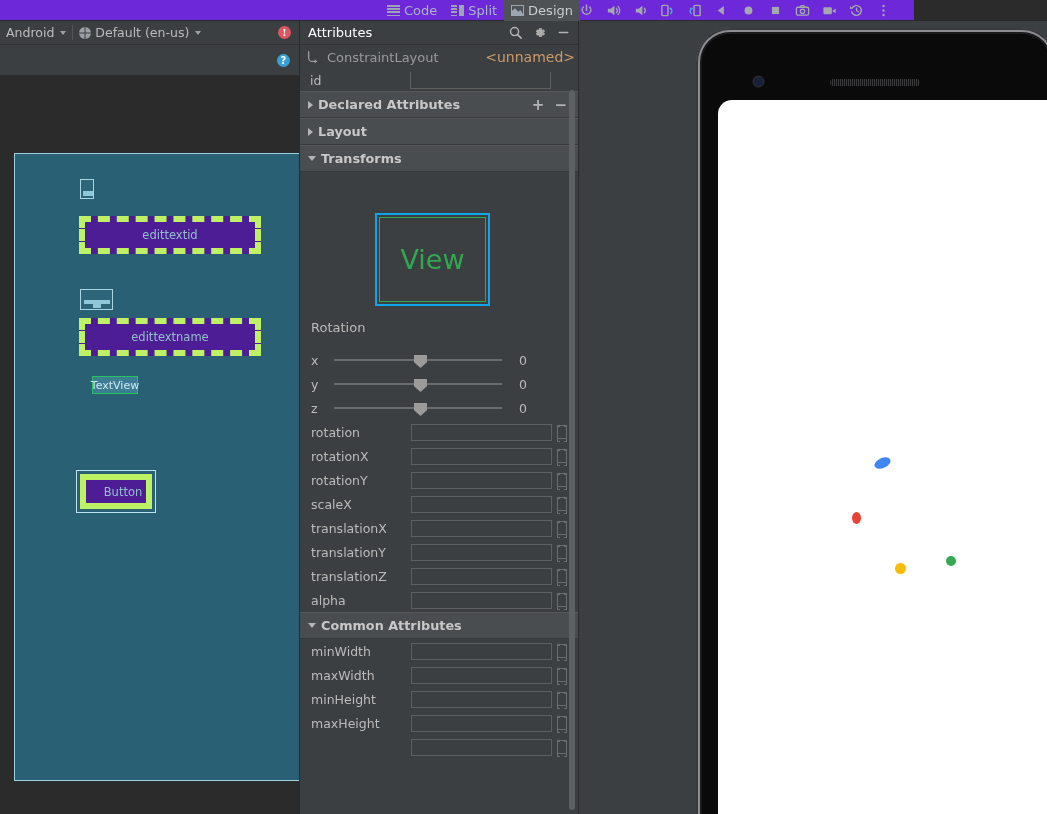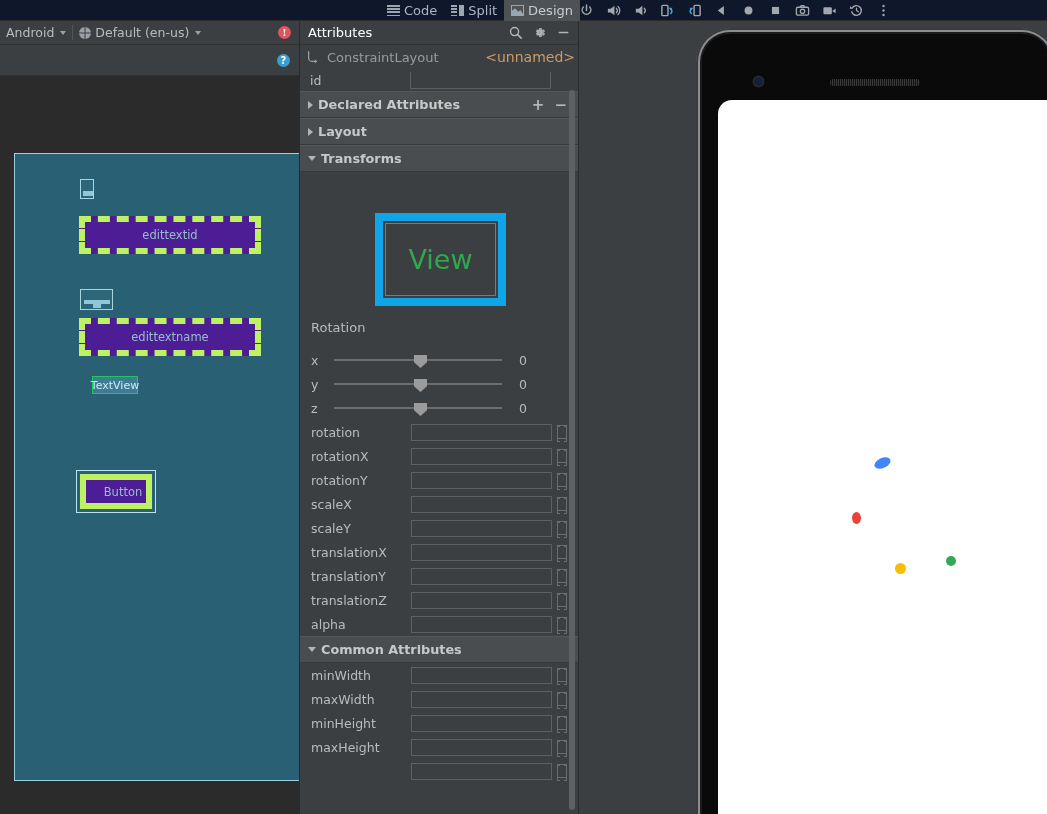--- a/index.html
+++ b/index.html
@@ -6,22 +6,22 @@
   html, body {
     width: 1047px; height: 814px;
     background: #2b2b2b;
     font-family: "DejaVu Sans", "Liberation Sans", sans-serif;
     overflow: hidden;
   }
   #root { position: relative; width: 1047px; height: 814px; }
 
   
   .topbar {
-    position: absolute; left: 0; top: 0; width: 1047px; height: 21px;
-    background: #0f172a; border-bottom: 1px solid #2b2b2b;
+    position: absolute; left: 0; top: 0; width: 914px; height: 21px;
+    background: #6d28d9; border-bottom: 1px solid #2b2b2b;
   }
   .mode-tabs {
     position: absolute; left: 380px; top: 0; height: 21px;
     display: flex; align-items: center; gap: 0px;
   }
   .mode-tab {
     display: flex; align-items: center; gap: 4px;
     height: 21px; padding: 0 7px;
     font-size: 13px; color: #a9b7c6; cursor: default;
   }
@@ -185,22 +185,22 @@
     border-top: 5px solid #b4b4b4;
   }
   .sec-btns { margin-left: auto; display: flex; gap: 10px; padding-right: 12px; }
   .sec-btn { color: #b4b4b4; font-size: 15px; line-height: 12px; }
 
   
   .transform-preview {
     height: 176px; position: relative; background: #3c3f41;
   }
   .view-box {
-    position: absolute; left: 75px; top: 41px; width: 131px; height: 93px;
-    border: 8px solid #0ea5e9;
+    position: absolute; left: 75px; top: 41px; width: 115px; height: 93px;
+    border: 2px solid #0ea5e9;
   }
   .view-box::after {
     content:""; position:absolute; inset:2px; border:1px solid #2fa84f;
   }
   .view-label {
     position: absolute; inset: 0; display: flex; align-items: center;
     justify-content: center; font-size: 27px; color: #2fa84f;
     -webkit-text-stroke: 0px; letter-spacing: 0px;
   }
   .rot-title {
@@ -516,25 +516,20 @@
         <span class="attr-field"></span>
         <span class="attr-pick"></span>
       </div>
       <div class="attr-row">
         <span class="attr-lab">rotationY</span>
         <span class="attr-field"></span>
         <span class="attr-pick"></span>
       </div>
       <div class="attr-row">
         <span class="attr-lab">scaleX</span>
-        <span class="attr-field"></span>
-        <span class="attr-pick"></span>
-      </div>
-      <div class="attr-row">
-        <span class="attr-lab">scaleY</span>
         <span class="attr-field"></span>
         <span class="attr-pick"></span>
       </div>
       <div class="attr-row">
         <span class="attr-lab">translationX</span>
         <span class="attr-field"></span>
         <span class="attr-pick"></span>
       </div>
       <div class="attr-row">
         <span class="attr-lab">translationY</span>

